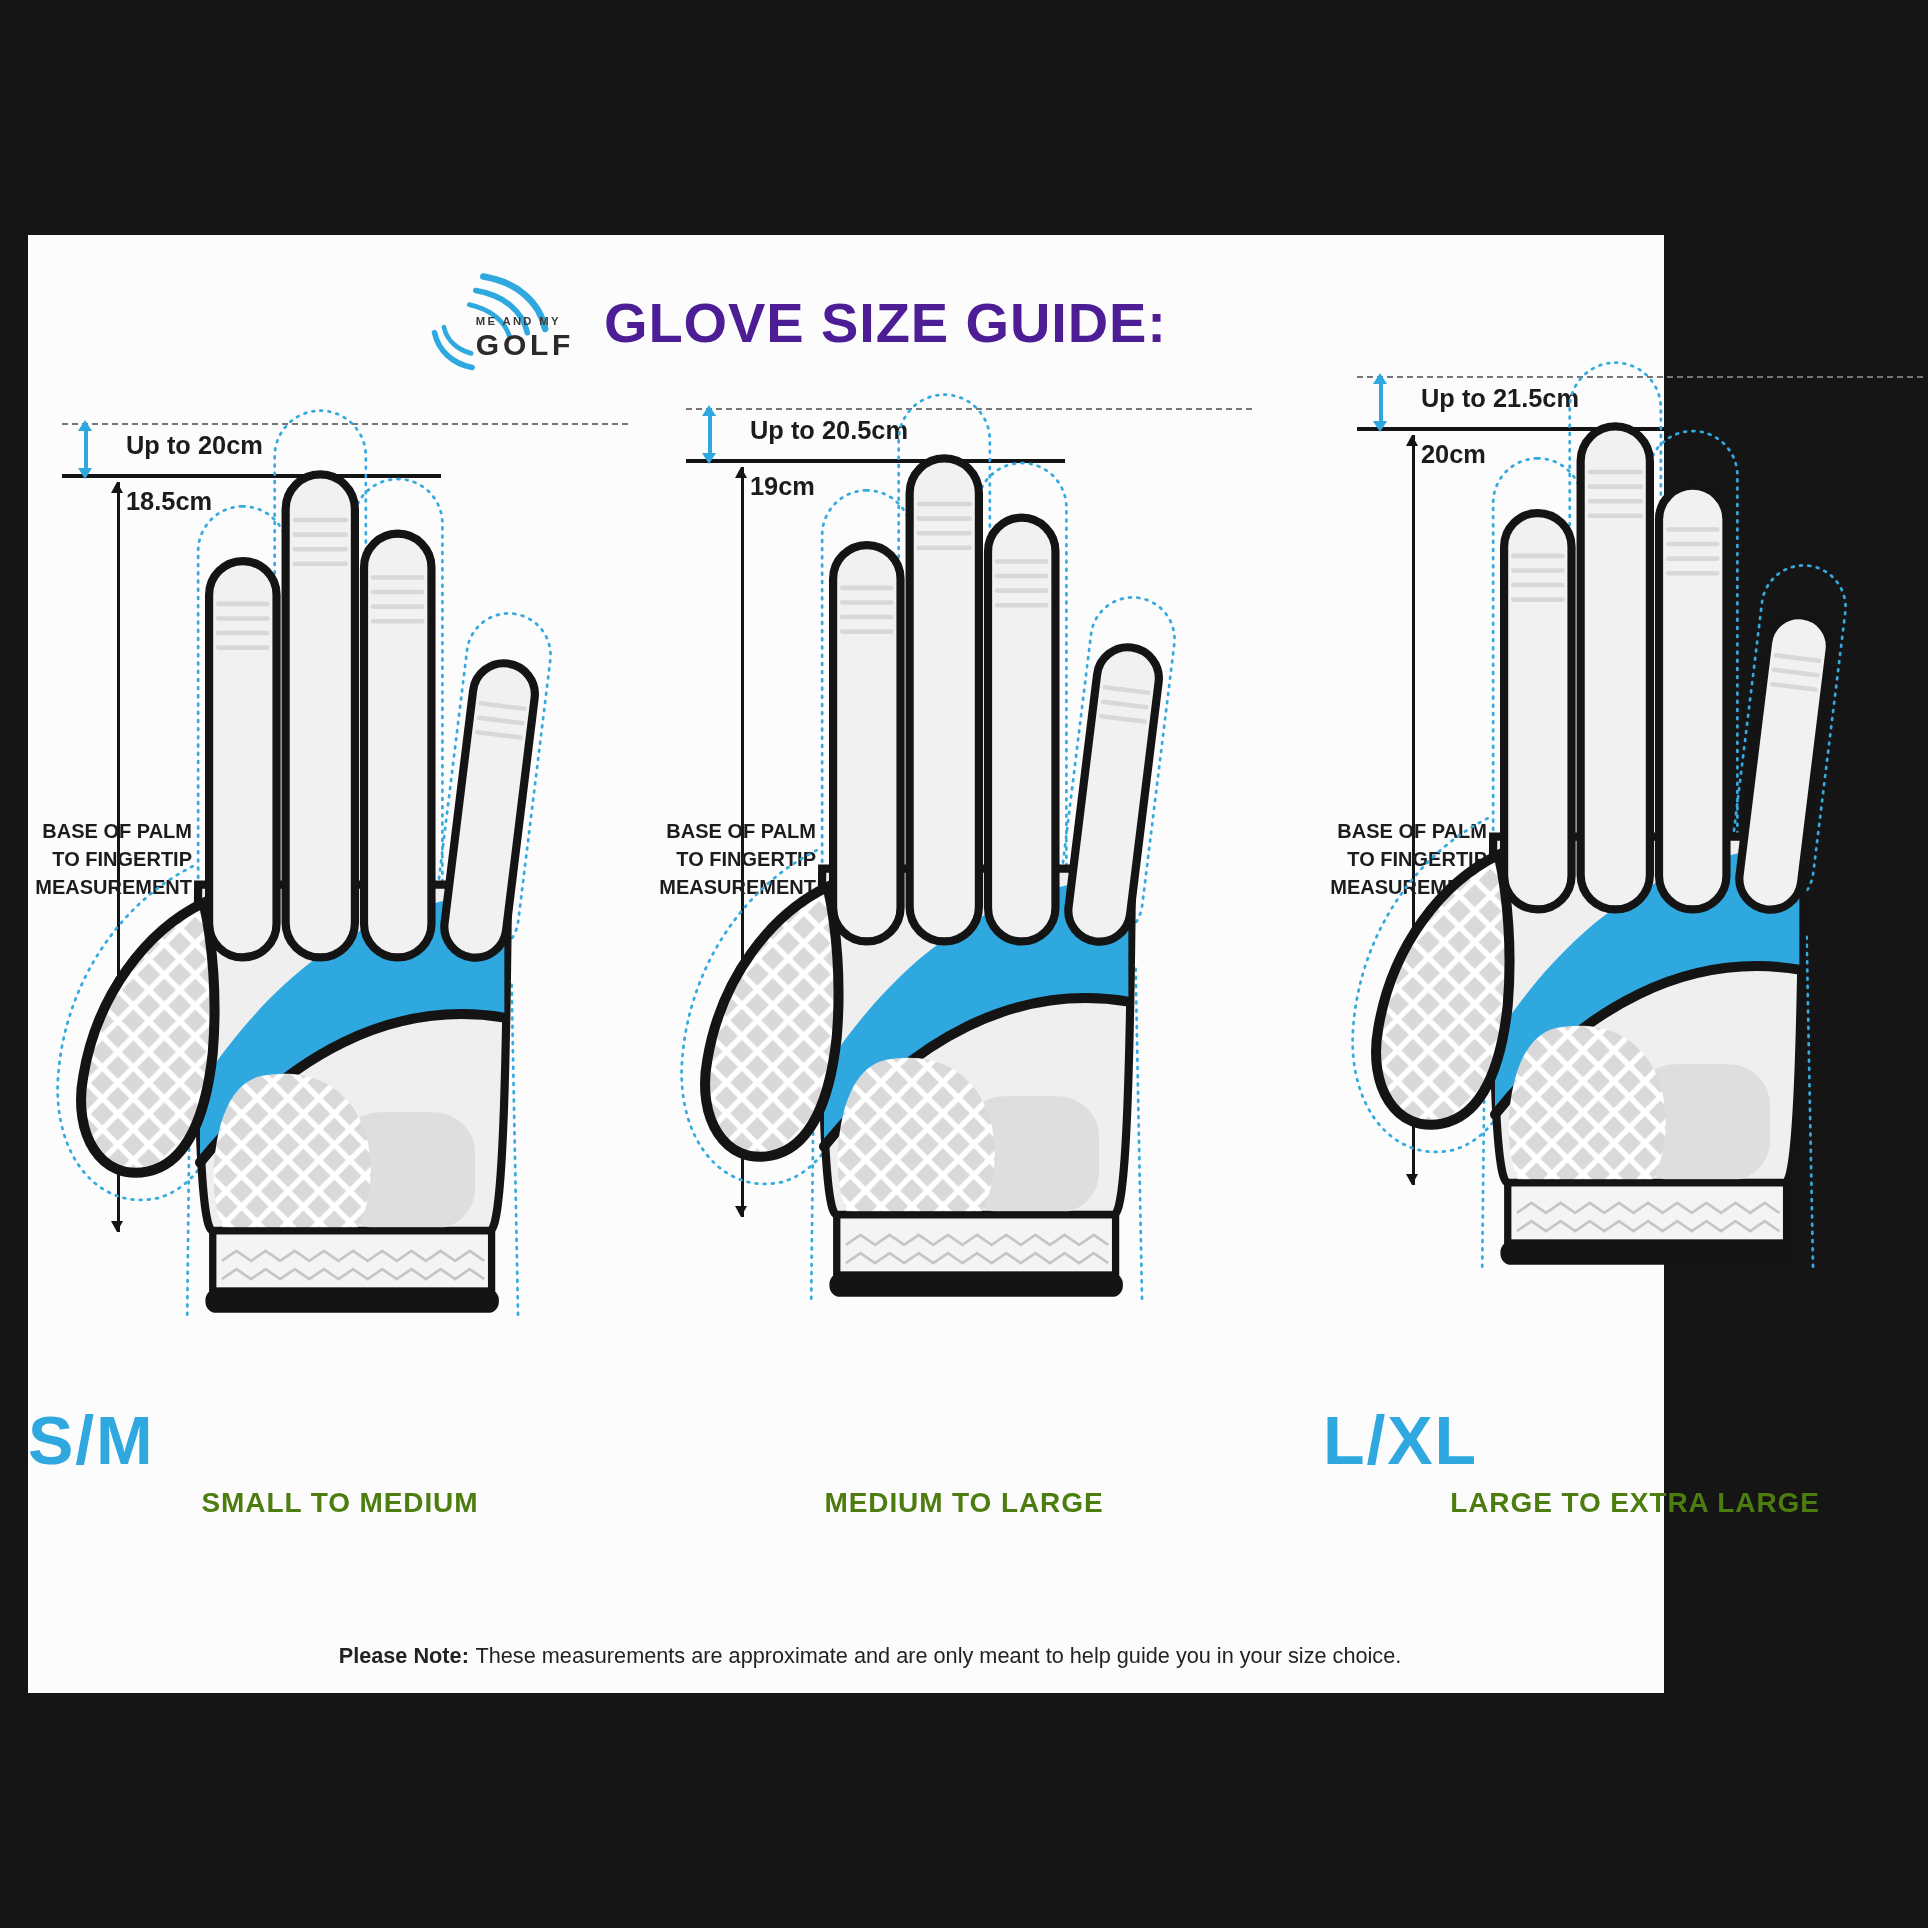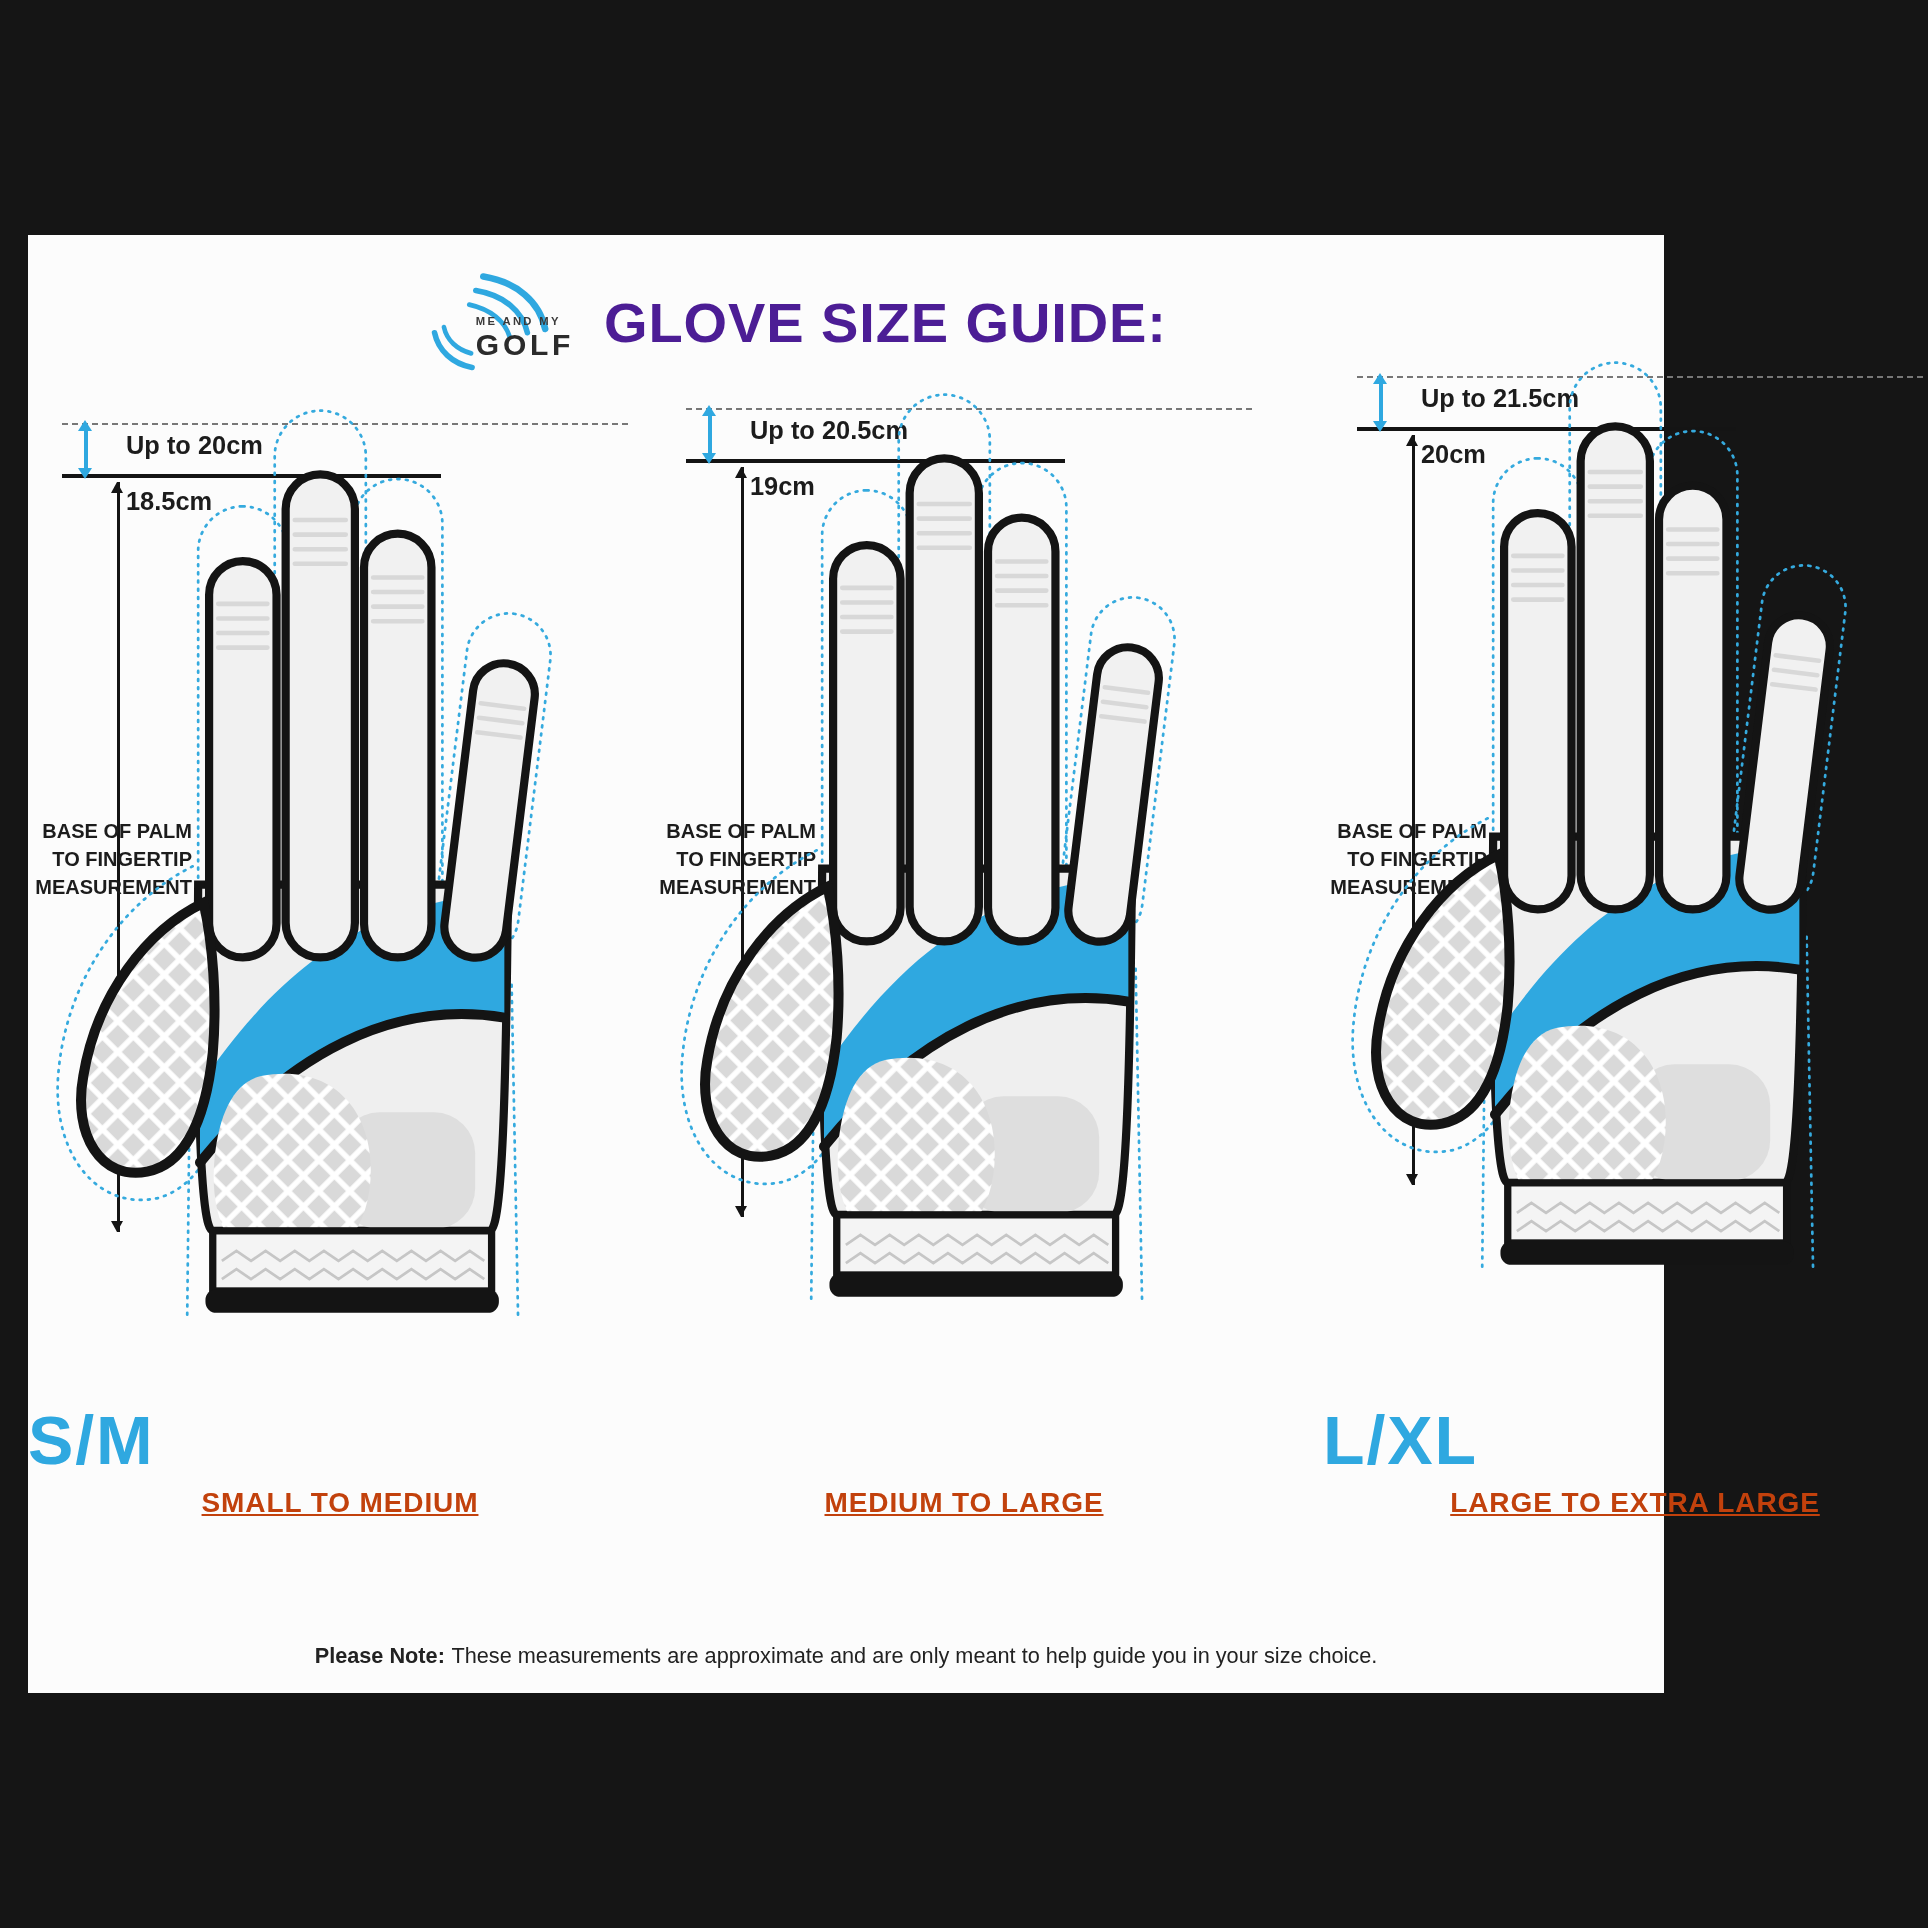--- a/index.html
+++ b/index.html
@@ -55,25 +55,25 @@
   .p3 .dashline{top:141px}  .p3 .solidline{top:192px}
   .p3 .varrow{top:147px;height:41px} .p3 .uplabel{top:149px} .p3 .baselabel{top:205px}
   .p3 .vmeasure{top:200px;height:750px} .p3 .glove{top:73px}
 
   .sizecode{
     position:absolute;top:1166px;left:0;width:100%;text-align:left;
     font-size:68px;font-weight:800;color:var(--accent,#2fa8e0);letter-spacing:1.9px;
   }
   .sizerange{
     position:absolute;top:1252px;left:0;width:100%;text-align:center;
-    font-size:28px;font-weight:700;color:#c2410c;letter-spacing:0.9px;text-decoration:underline;
+    font-size:28px;font-weight:700;color:#4d7c0f;letter-spacing:0.9px;
   }
   
   .note{
-    position:absolute;bottom:24.5px;left:0;width:100%;text-align:center;font-size:21.7px;color:#222;
+    position:absolute;bottom:24.5px;left:0;width:100%;text-align:center;font-size:21.7px;color:#222;padding-left:24px;
   }
   .note .bold{font-weight:700;}
   .note .reg{margin-left:6.6px;}
   svg{overflow:visible;}
 </style>
 </head>
 <body>
 
 <svg width="0" height="0" style="position:absolute" aria-hidden="true">
   <defs>

